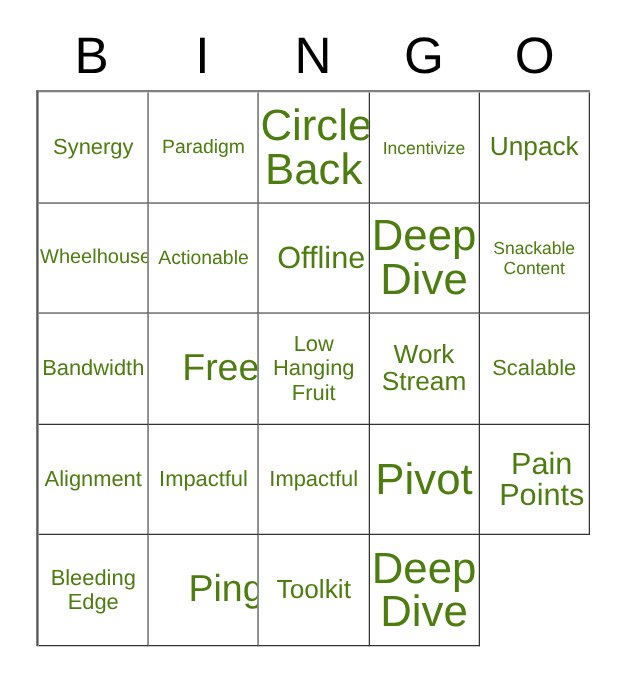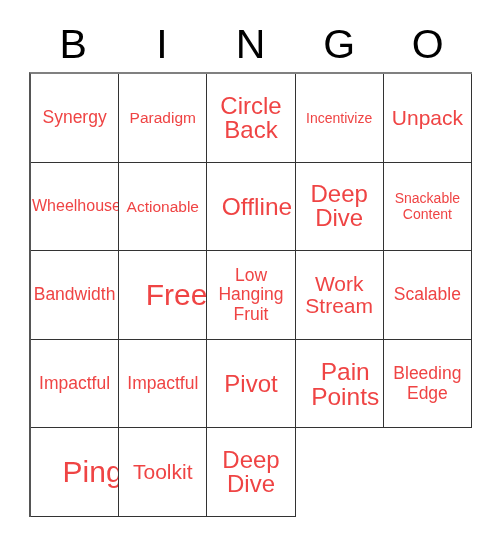--- a/index.html
+++ b/index.html
@@ -67,32 +67,32 @@
     justify-content: center;
     text-align: center;
     padding: 1px 1px;
     overflow: hidden;
     background: #ffffff;
   }
   .cell-text {
     display: block;
     width: 100%;
     line-height: 1.02;
-    color: #ef4444;
+    color: #4d7c0f;
     white-space: pre-line;
     word-break: normal;
   }
   
   .fs-xs   { font-size: 16px; line-height: 1.18; }
   .fs-sm   { font-size: 14px;   line-height: 1.15; }
   .fs-smm  { font-size: 15.5px; line-height: 1.12; }
   .fs-md   { font-size: 17.5px; line-height: 1.1; }
   .fs-lg   { font-size: 21px;   line-height: 1.06; }
   .fs-xl   { font-size: 24.5px; line-height: 1.02; margin-left: 12px; }
-  .fs-xxl  { font-size: 24px; line-height: 1.0; }
+  .fs-xxl  { font-size: 35px; line-height: 1.0; }
   .fs-huge { font-size: 30px;   line-height: 1.0; margin-left: 36px; }
 </style>
 </head>
 <body>
 
 <div id="card">
 
   <div id="header-row">
     <div class="header-letter">B</div>
     <div class="header-letter">I</div>
@@ -147,20 +147,23 @@
 Fruit</span>
       </div>
       <div class="bingo-cell">
         <span class="cell-text fs-lg">Work
 Stream</span>
       </div>
       <div class="bingo-cell">
         <span class="cell-text fs-md">Scalable</span>
       </div>
       <div class="bingo-cell">
+        <span class="cell-text fs-md">Alignment</span>
+      </div>
+      <div class="bingo-cell">
         <span class="cell-text fs-md">Impactful</span>
       </div>
       <div class="bingo-cell">
         <span class="cell-text fs-md">Impactful</span>
       </div>
       <div class="bingo-cell">
         <span class="cell-text fs-xxl">Pivot</span>
       </div>
       <div class="bingo-cell">
         <span class="cell-text fs-xl">Pain

